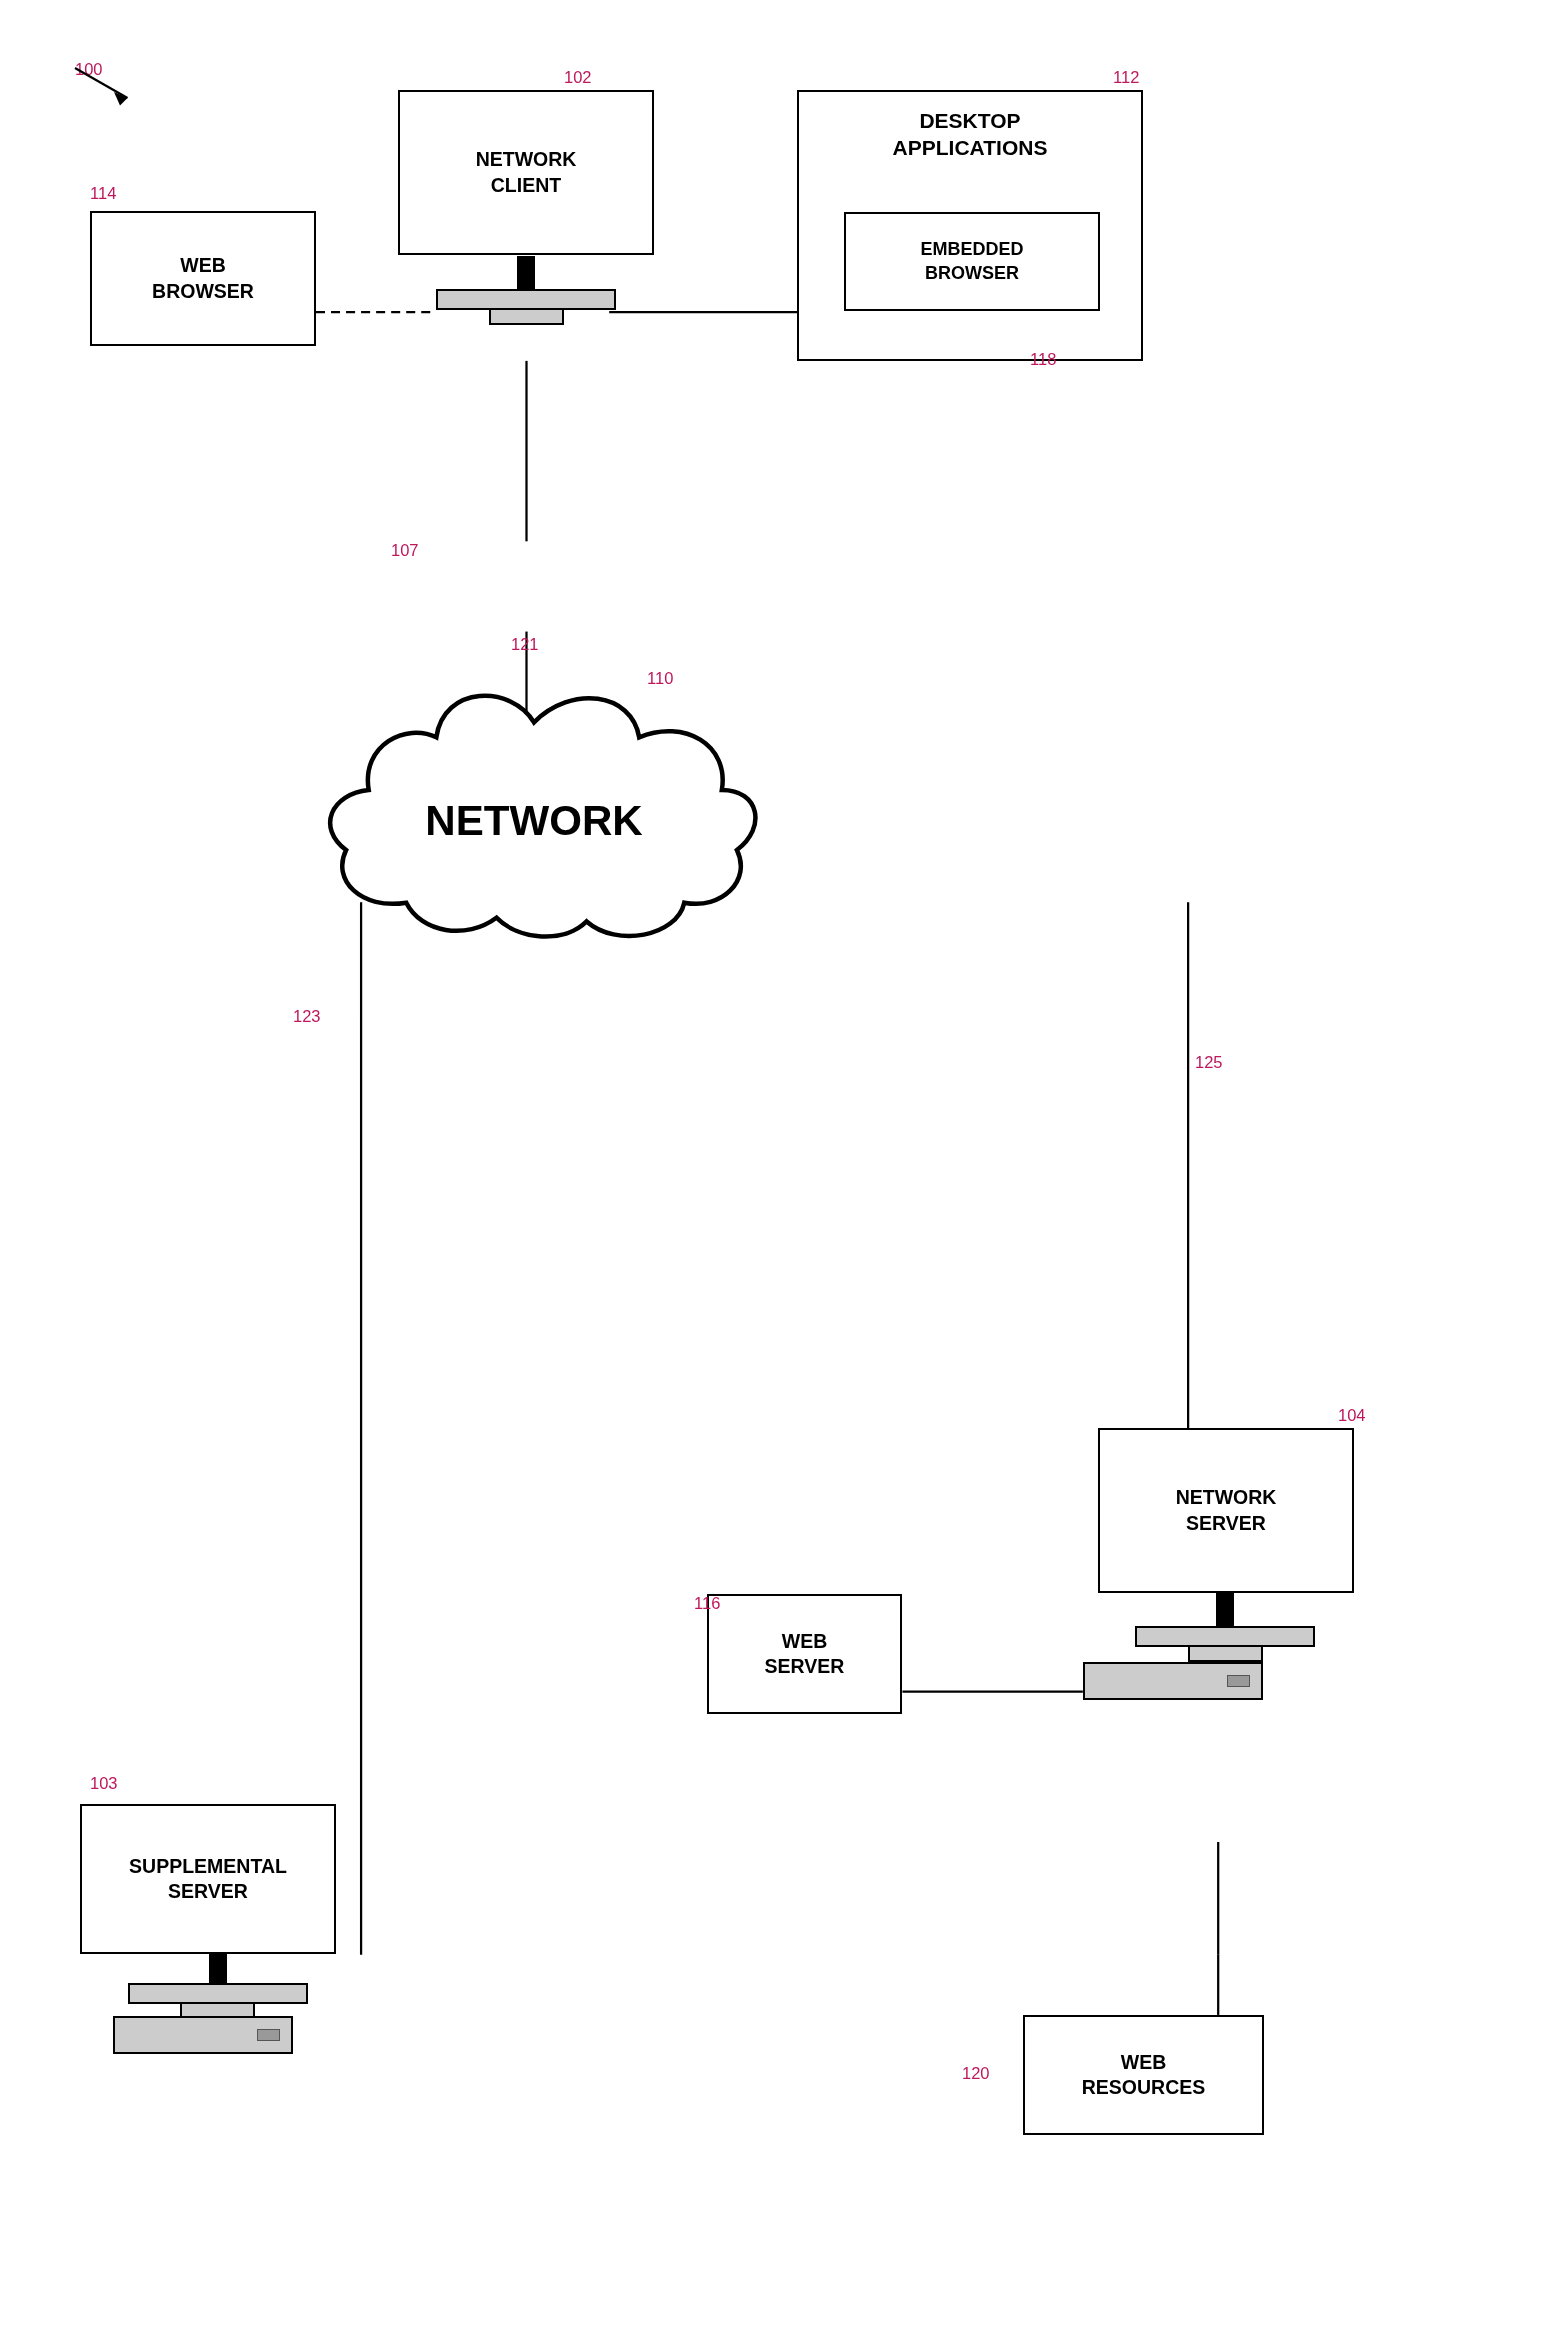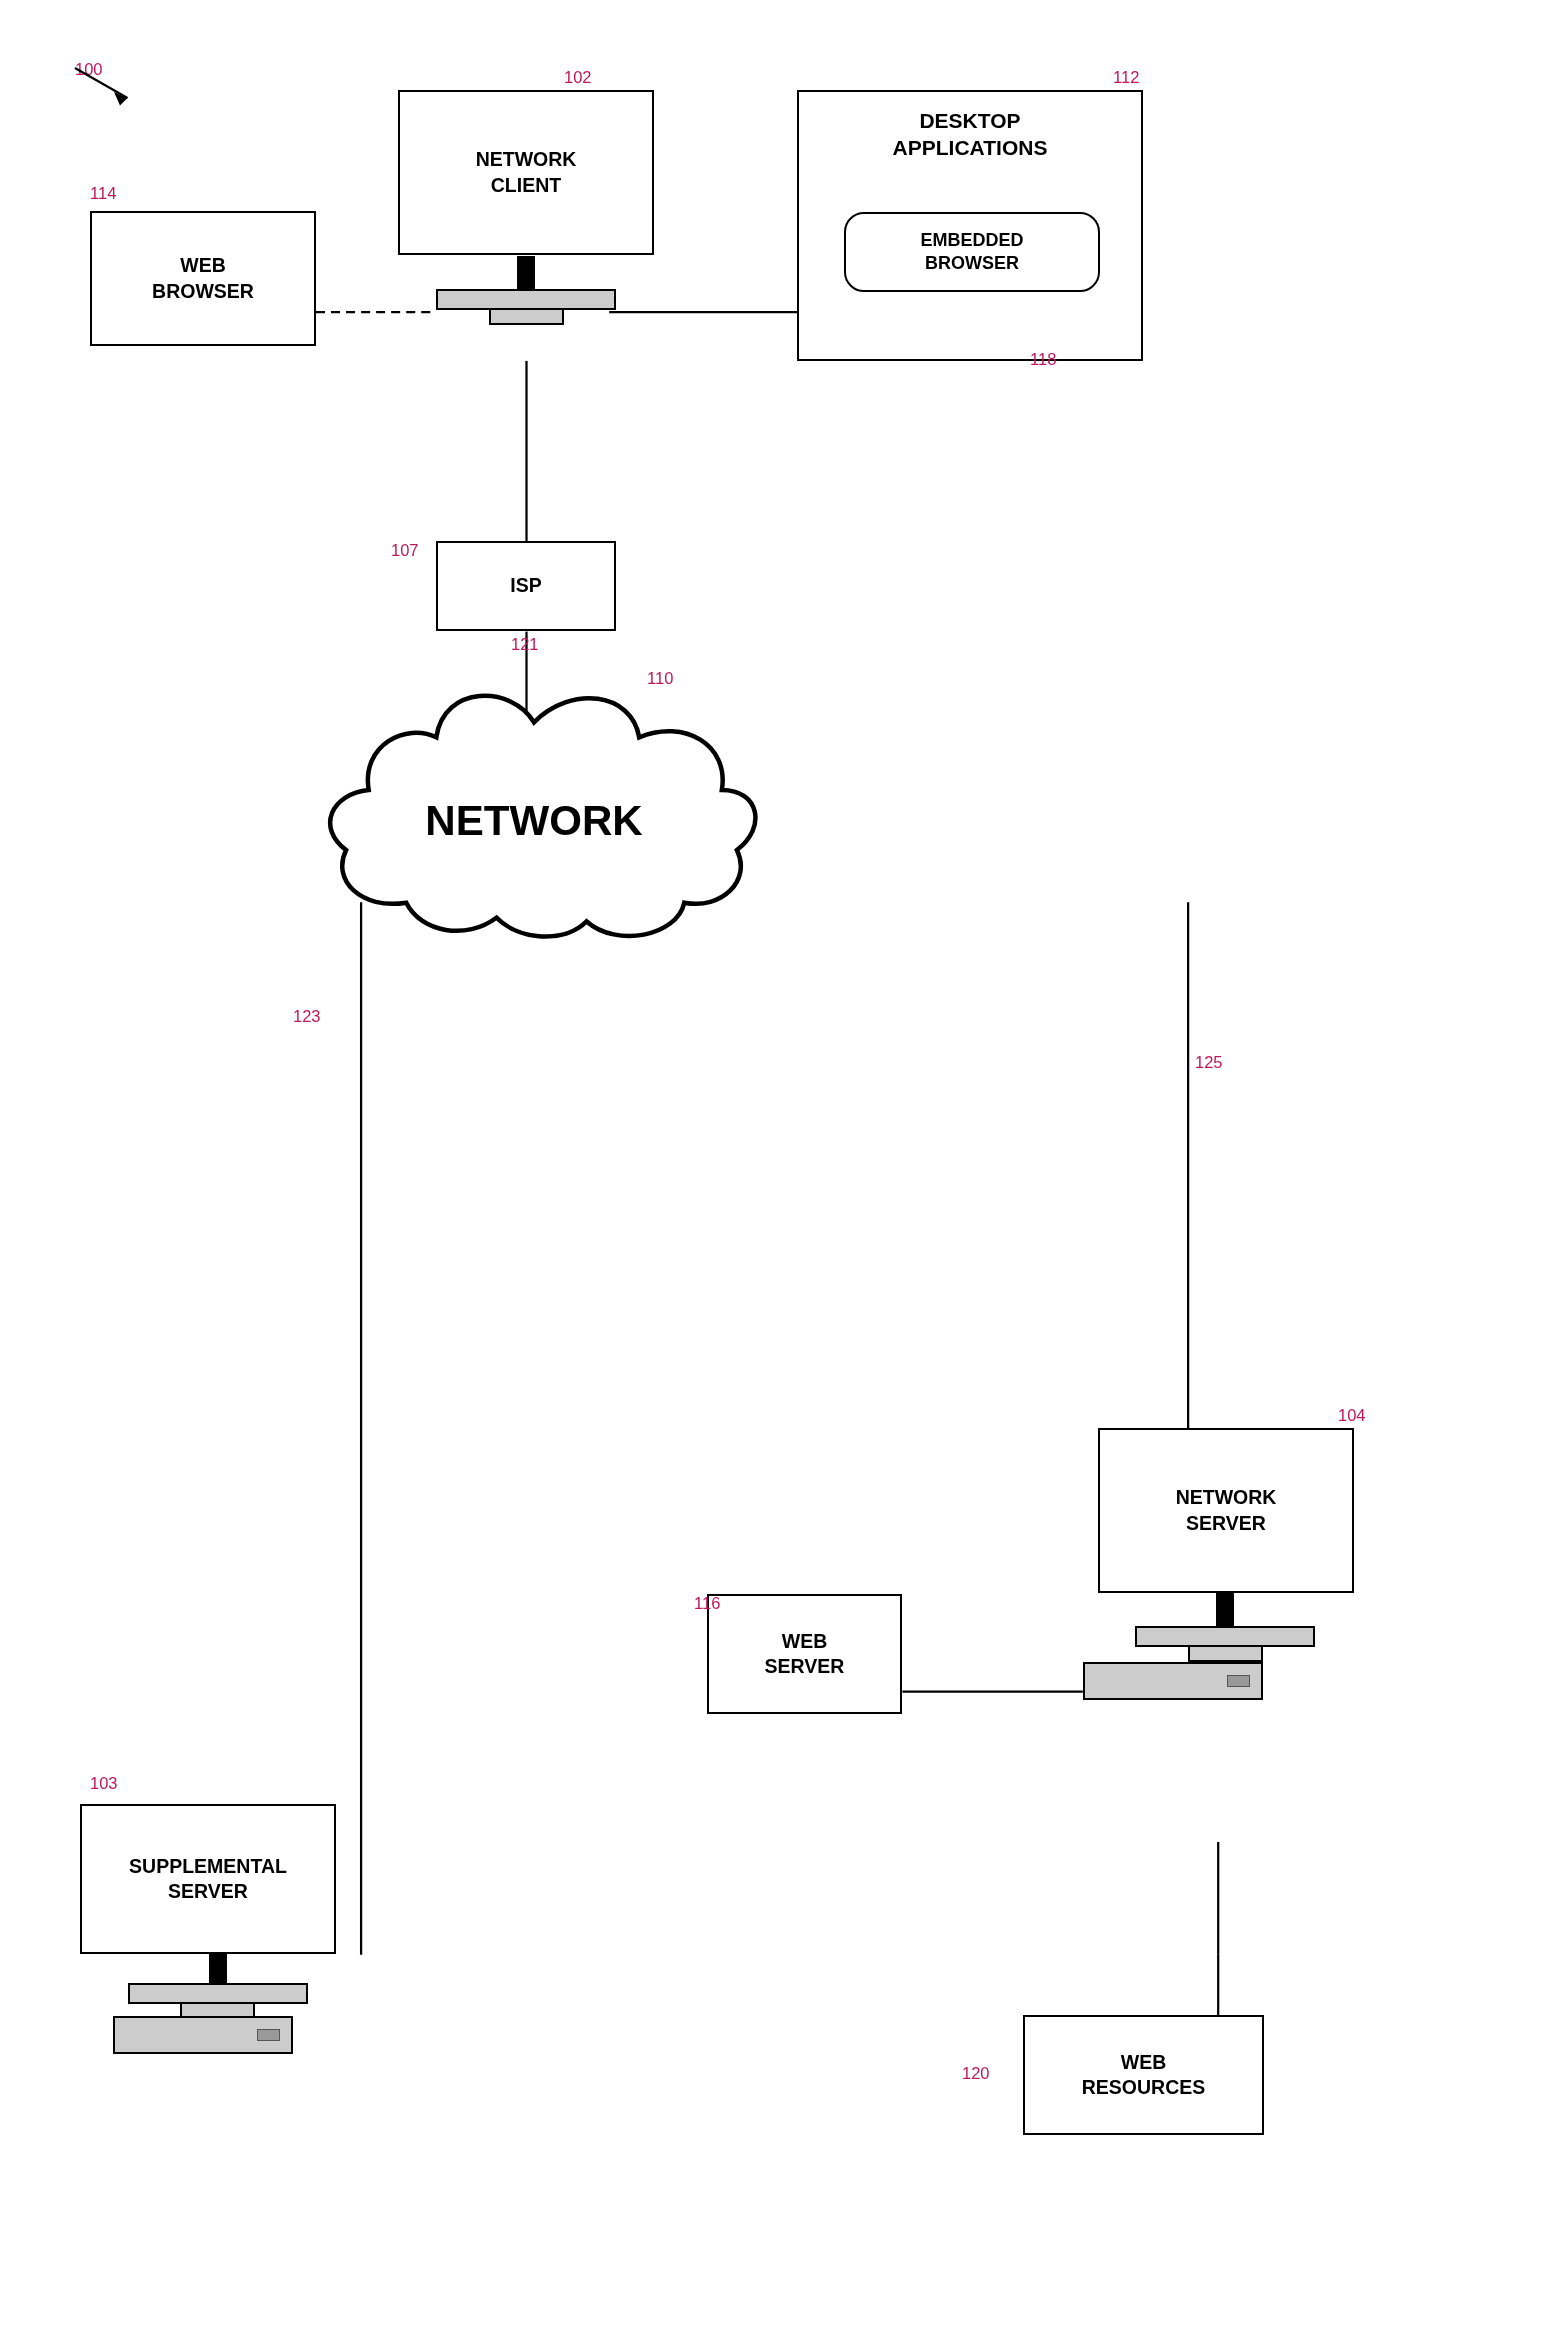--- a/index.html
+++ b/index.html
@@ -92,35 +92,32 @@
 
   <div style="position:absolute; left:436px; top:289px; width:180px; height:21px; background:#ccc; border:2.3px solid #000;"></div>
 
   <div style="position:absolute; left:489px; top:308px; width:75px; height:16.5px; background:#ccc; border:2.3px solid #000;"></div>
 
   <span class="ref-label" style="left:564px; top:68px;text-align:center;">102</span>
 
   <div class="box" style="left:797px; top:90px; width:346px; height:271px;">
     <span style="position:absolute; top:15px; left:50%; transform:translateX(-50%); font-size:21px; font-weight:bold; white-space:nowrap;">DESKTOP<br>APPLICATIONS</span>
 
-    <div class="box-inner" style="position:absolute; left:45px; top:120px; width:256px; height:80px;border-radius:20px;">
+    <div class="box-inner" style="position:absolute; left:45px; top:120px; width:256px; height:99px;">
       <span>EMBEDDED<br>BROWSER</span>
     </div>
   </div>
   <span class="ref-label" style="left:1113px; top:68px;">112</span>
   <span class="ref-label" style="left:1030px; top:350px;">118</span>
 
   <div class="box" style="left:90px; top:211px; width:226px; height:135px;">
     <span>WEB<br>BROWSER</span>
   </div>
   <span class="ref-label" style="left:90px; top:184px;">114</span>
 
-  <div class="box" style="left:436px; top:541px; width:180px; height:90px;">
-    <span>ISP</span>
-  </div>
   <span class="ref-label" style="left:391px; top:541px;">107</span>
   <span class="ref-label" style="left:511px; top:635px;">121</span>
 
   <svg style="position:absolute; left:271px; top:677px; width:526px; height:271px;" viewBox="0 0 700 360">
 
     <path d="M 350 60
              C 320 10, 230 10, 220 80
              C 180 60, 120 90, 130 150
              C 80 155, 60 200, 100 230
              C 80 270, 120 310, 180 300

